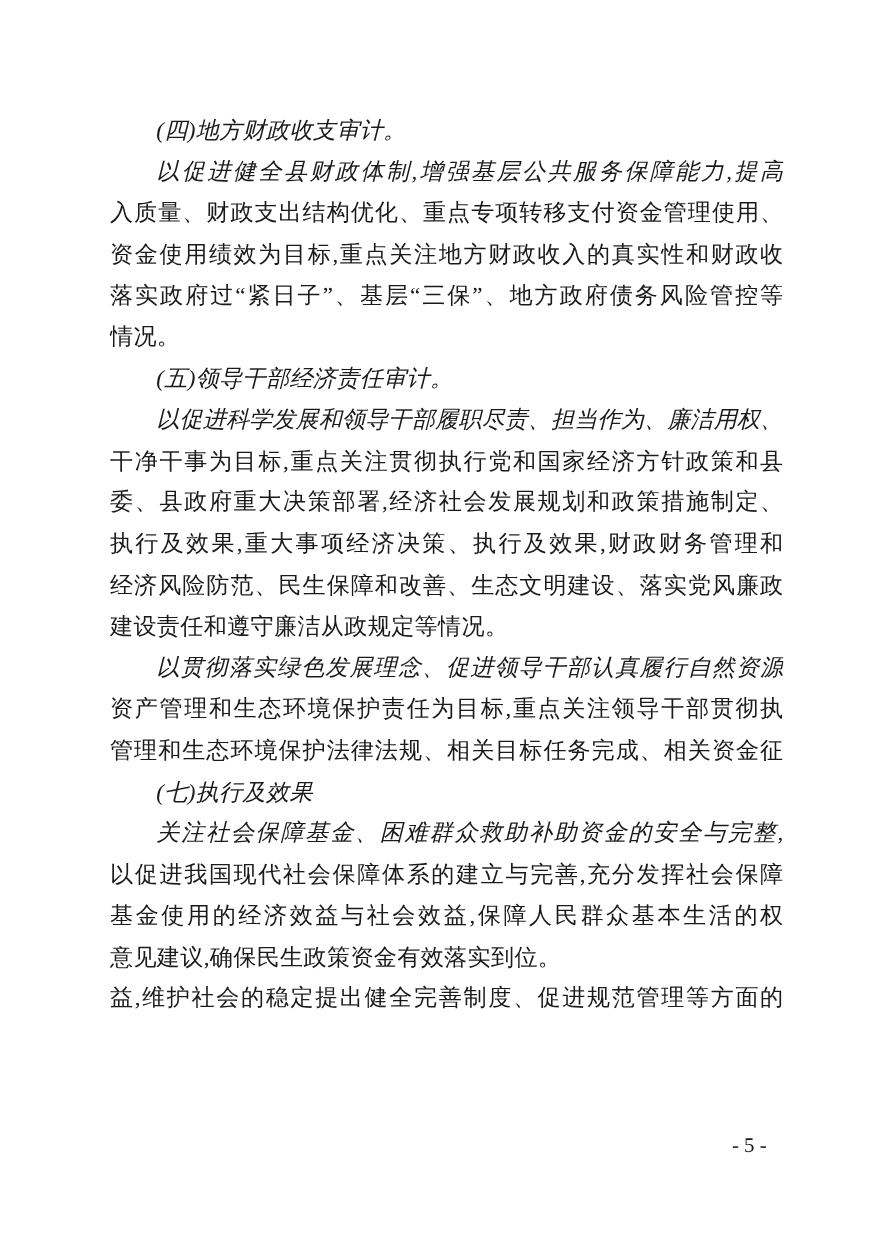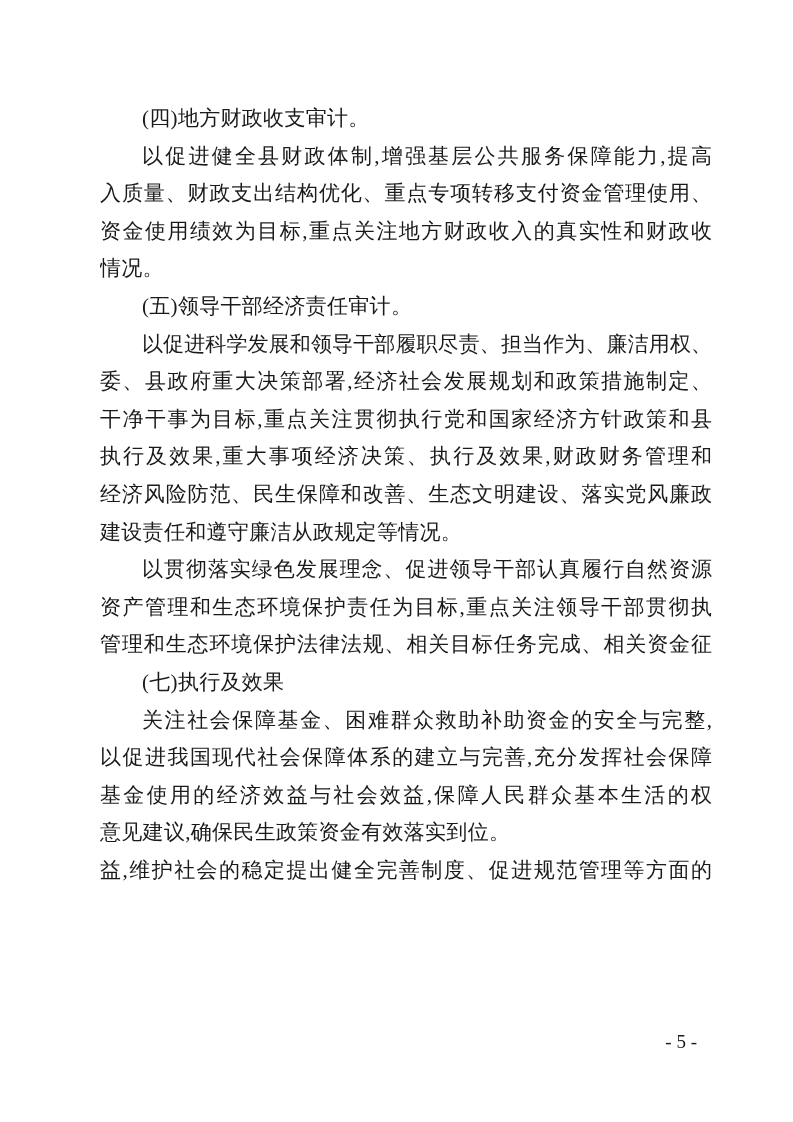--- a/index.html
+++ b/index.html
@@ -30,20 +30,21 @@
     white-space: normal;
     overflow: hidden;
   }
   .line.justify {
     text-align: justify;
     text-align-last: justify;
     letter-spacing: 0;
   }
   .line.indent {
     text-indent: 2em;
+    font-style: italic;
   }
   .footer-page-number {
     position: absolute;
     top: 1030px;
     left: 0;
     right: 96px;
     text-align: right;
     font-size: 19px;
     line-height: 24px;
     color: #1a1a1a;
@@ -52,25 +53,26 @@
 </style>
 </head>
 <body>
 
 <div class="page">
   <main class="content">
       <div class="line indent">(四)地方财政收支审计。</div>
       <div class="line indent justify">以促进健全县财政体制,增强基层公共服务保障能力,提高</div>
       <div class="line justify">入质量、财政支出结构优化、重点专项转移支付资金管理使用、</div>
       <div class="line justify">资金使用绩效为目标,重点关注地方财政收入的真实性和财政收</div>
+      <div class="line justify">落实政府过“紧日子”、基层“三保”、地方政府债务风险管控等</div>
       <div class="line">情况。</div>
       <div class="line indent">(五)领导干部经济责任审计。</div>
       <div class="line indent justify">以促进科学发展和领导干部履职尽责、担当作为、廉洁用权、</div>
+      <div class="line justify">干净干事为目标,重点关注贯彻执行党和国家经济方针政策和县</div>
       <div class="line justify">委、县政府重大决策部署,经济社会发展规划和政策措施制定、</div>
-      <div class="line justify">干净干事为目标,重点关注贯彻执行党和国家经济方针政策和县</div>
       <div class="line justify">执行及效果,重大事项经济决策、执行及效果,财政财务管理和</div>
       <div class="line justify">经济风险防范、民生保障和改善、生态文明建设、落实党风廉政</div>
       <div class="line">建设责任和遵守廉洁从政规定等情况。</div>
       <div class="line indent justify">以贯彻落实绿色发展理念、促进领导干部认真履行自然资源</div>
       <div class="line justify">资产管理和生态环境保护责任为目标,重点关注领导干部贯彻执</div>
       <div class="line justify">管理和生态环境保护法律法规、相关目标任务完成、相关资金征</div>
       <div class="line indent">(七)执行及效果</div>
       <div class="line indent justify">关注社会保障基金、困难群众救助补助资金的安全与完整,</div>
       <div class="line justify">以促进我国现代社会保障体系的建立与完善,充分发挥社会保障</div>
       <div class="line justify">基金使用的经济效益与社会效益,保障人民群众基本生活的权</div>

